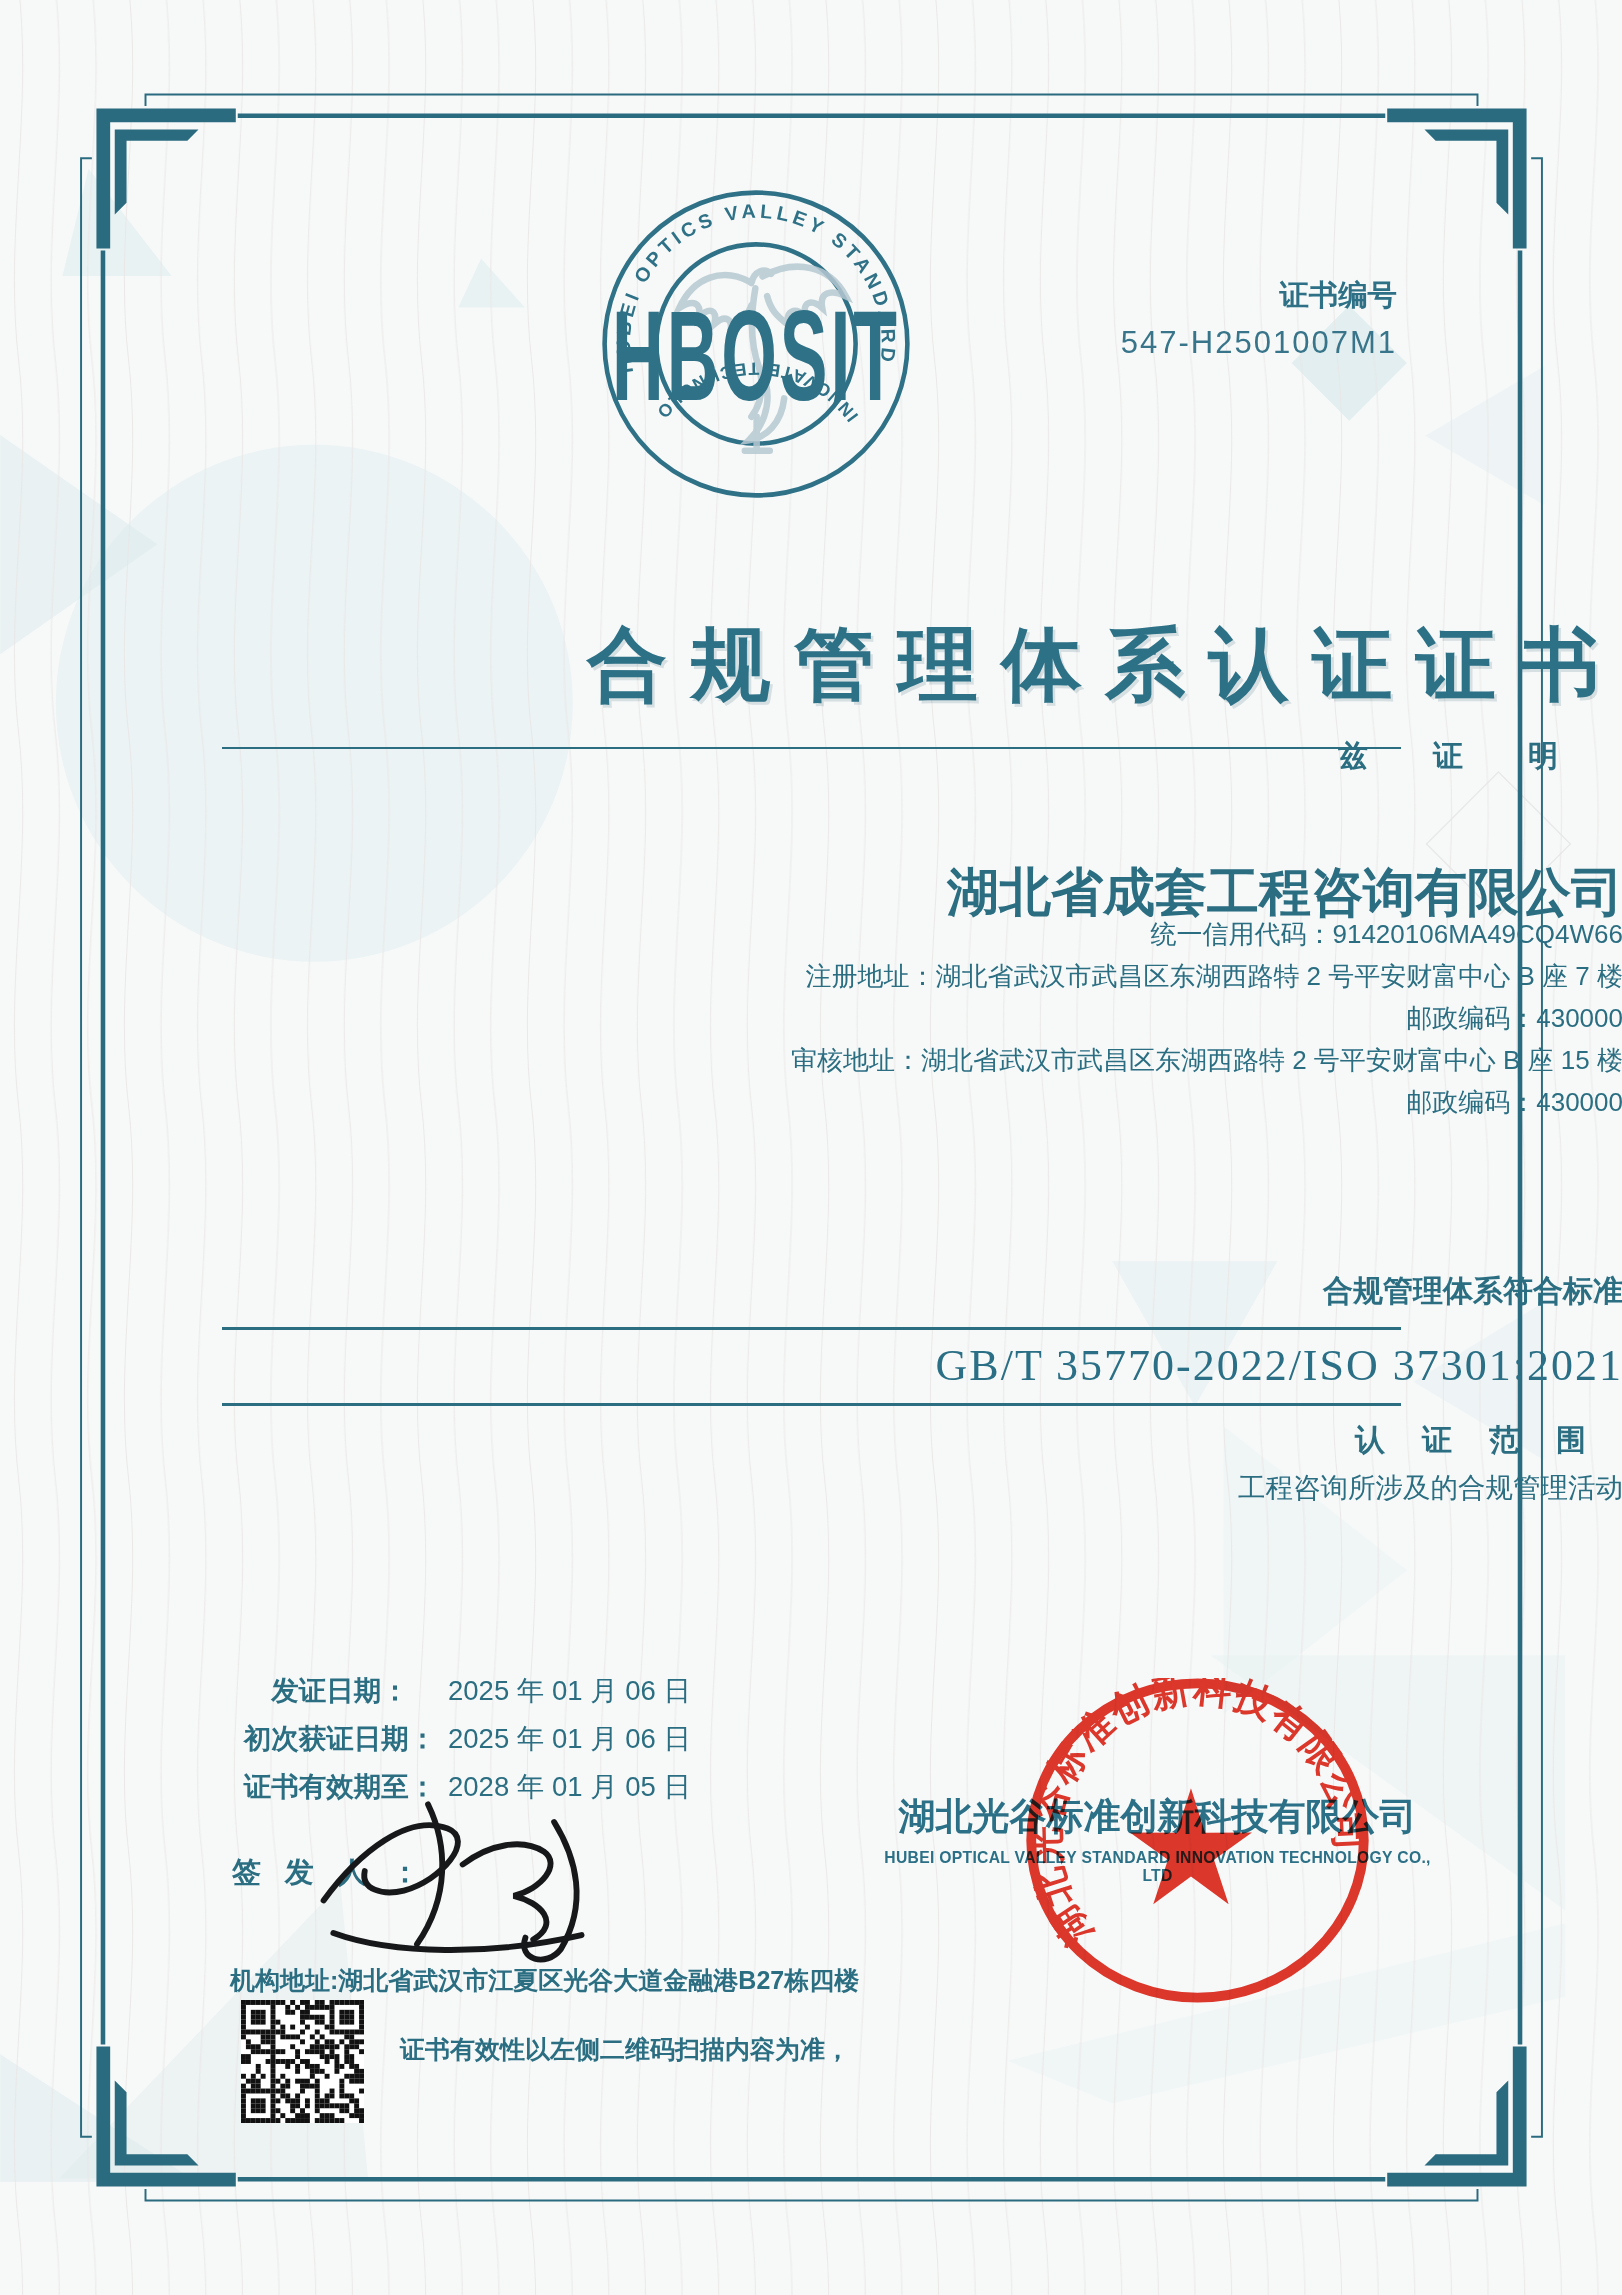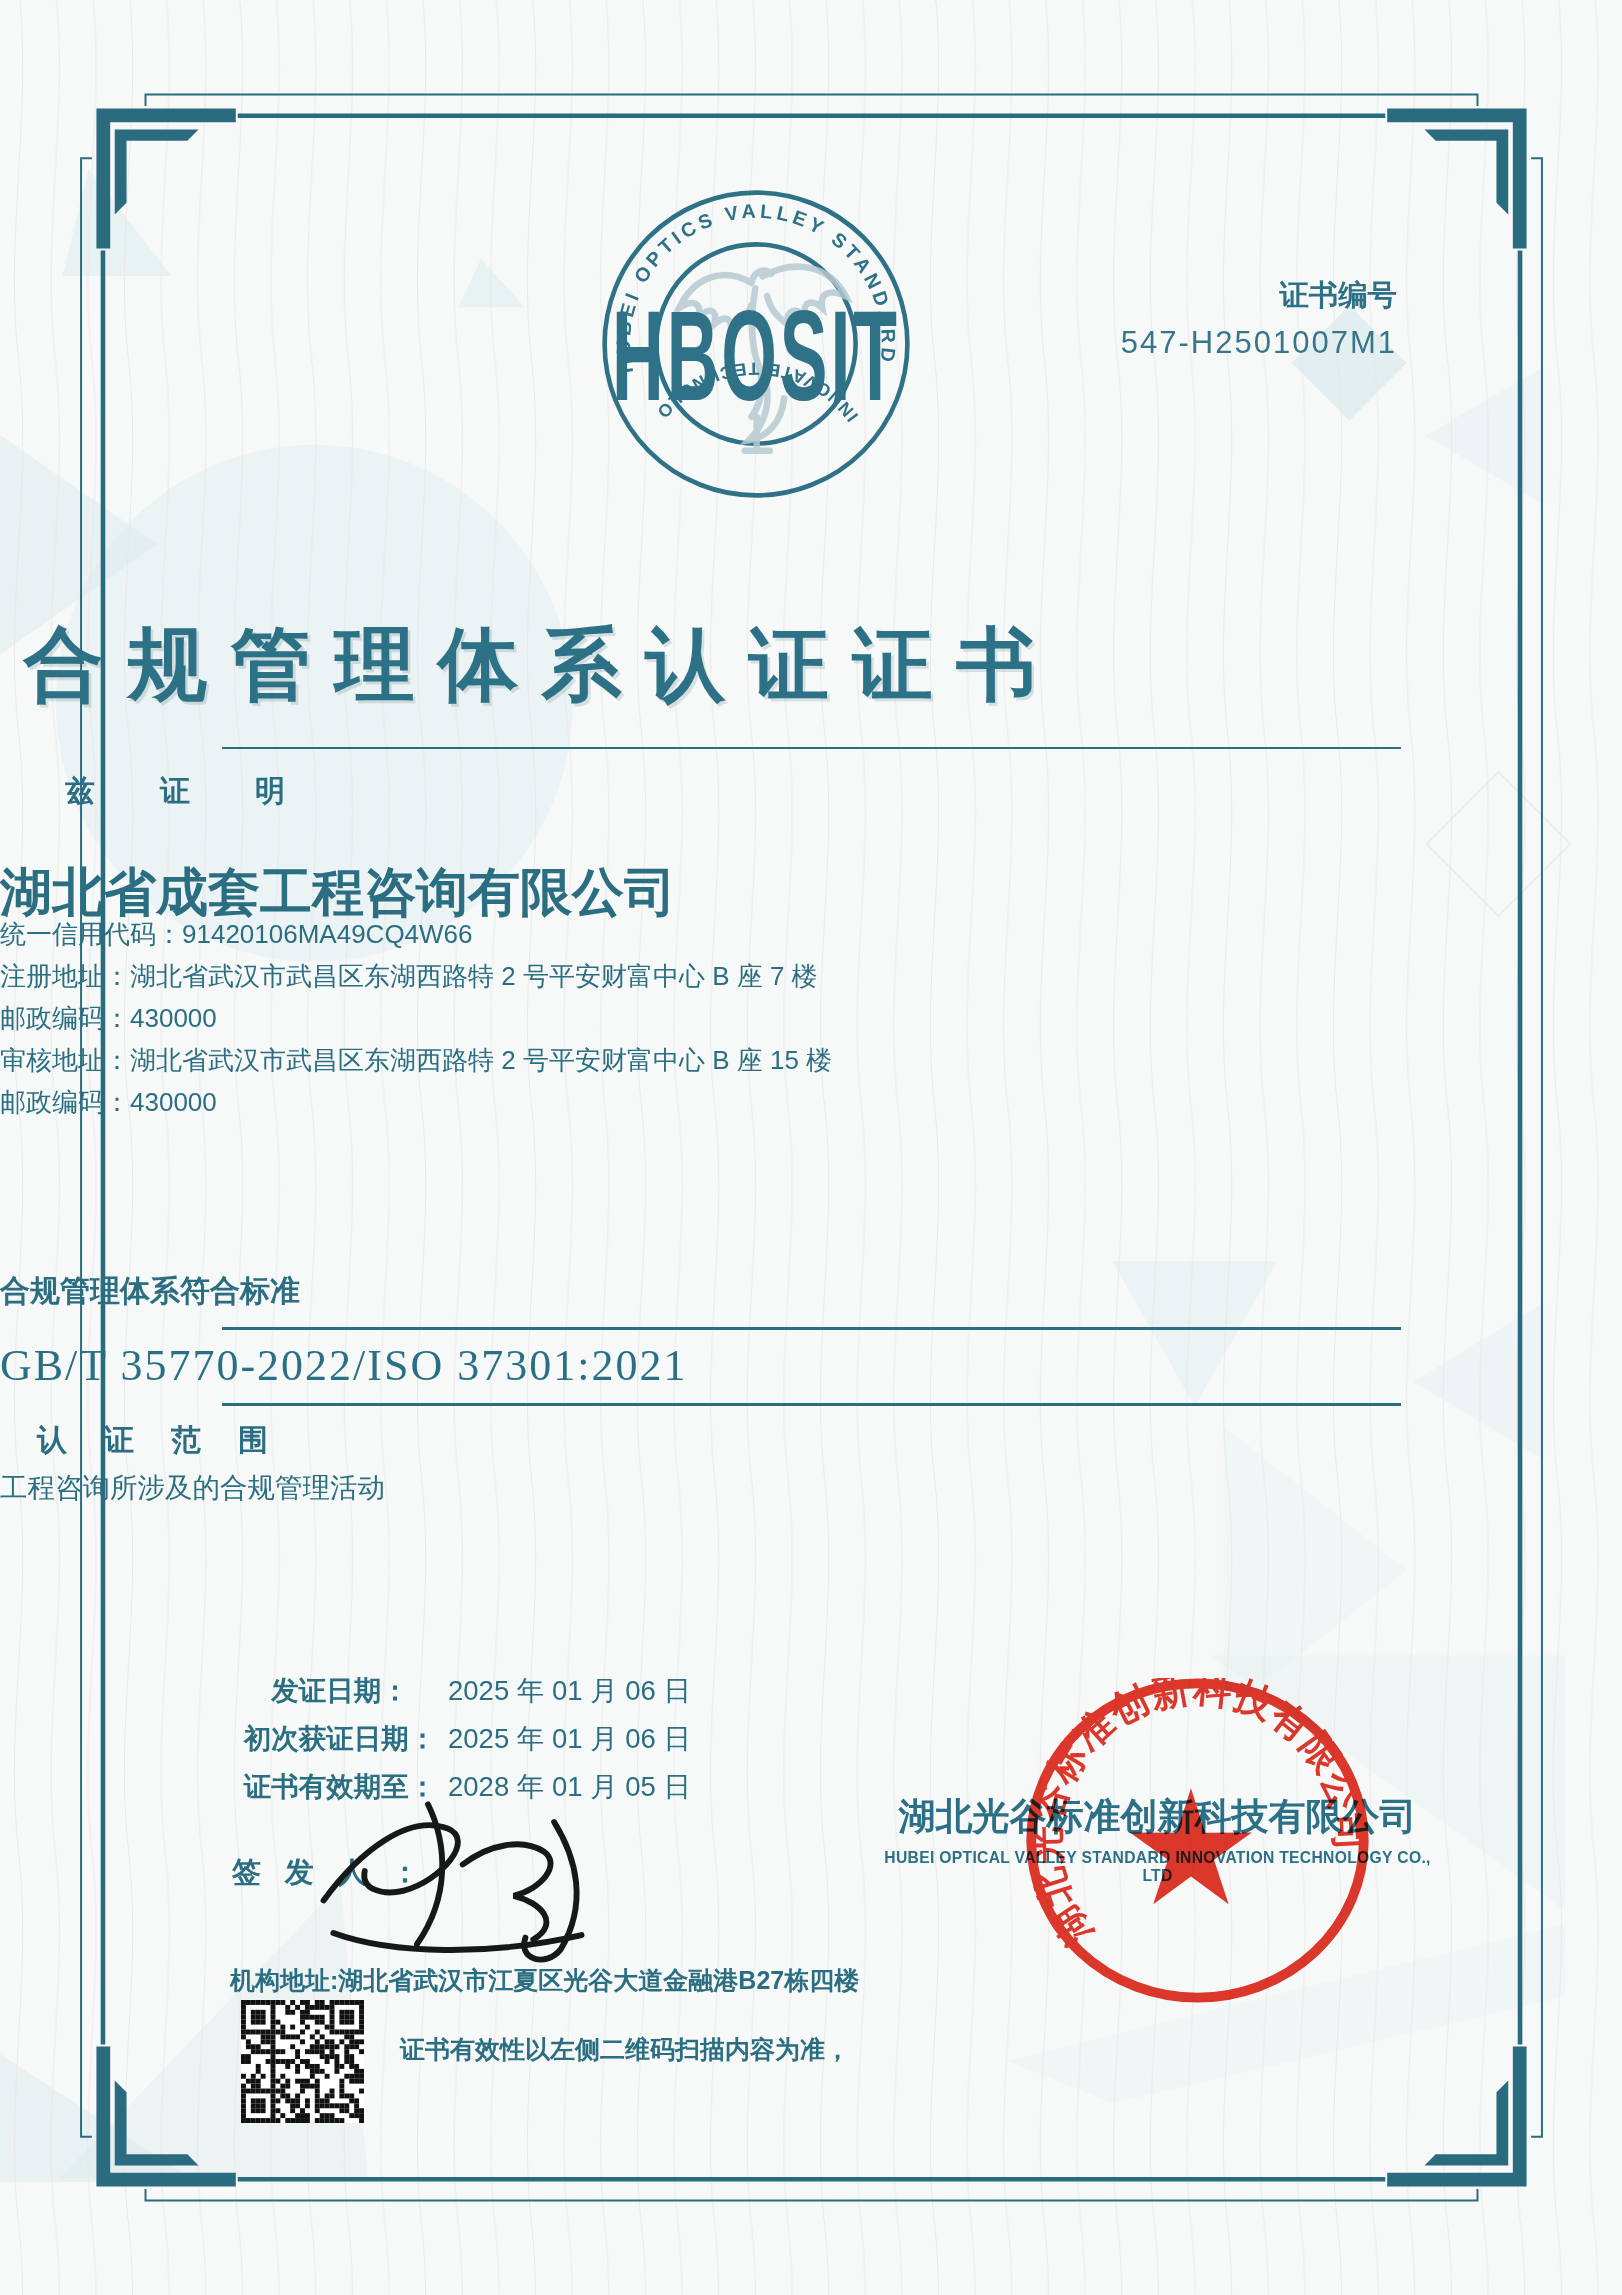--- a/index.html
+++ b/index.html
@@ -1,31 +1,31 @@
 <!DOCTYPE html>
 <html style="font-size:10.5px"><head>
 <meta charset="utf-8">
 <style>
   html,body{margin:0;padding:0;}
   body{font-family:"Liberation Sans","DejaVu Sans",sans-serif;background:#eee;}
   .page{position:relative;width:1623px;height:2295px;background:#f7f9f9;overflow:hidden;}
   .bg,.frame{position:absolute;left:0;top:0;width:100%;height:100%;pointer-events:none;}
   .abs{position:absolute;}
   .teal{color:#2b6e82;}
-  .center{left:0;right:0;text-align:left;}
+  .center{left:0;right:0;text-align:right;}
 
   .certno{right:226px;top:276px;text-align:right;color:#2e7086;}
   .certno .lbl{font-size:29.4px;font-weight:bold;}
   .certno .num{font-size:31px;margin-top:9.2px;letter-spacing:2px;color:#38758a;font-weight:normal;}
 
   .title{top:612px;font-size:80px;font-weight:bold;color:#2d7186;letter-spacing:23.6px;text-indent:23.6px;
          text-shadow:2.6px 3.3px 0 rgba(42,86,100,.16);}
   .rule{position:absolute;left:222px;right:222px;height:2px;background:#2b6e82;}
   .rule2{height:2.6px;}
-  .certify{top:771px;font-size:30px;letter-spacing:65px;text-indent:65px;font-weight:bold;}
+  .certify{top:736px;font-size:30px;letter-spacing:65px;text-indent:65px;font-weight:bold;}
   .company{top:836px;font-size:52px;font-weight:bold;margin-top:22px;}
   .infolines{top:913px;font-size:26px;line-height:42px;}
   .std-head{top:1271px;font-size:30px;font-weight:bold;}
   .gbt{top:1340px;font-size:44px;font-family:"Liberation Serif","DejaVu Serif",serif;letter-spacing:2px;color:#2a6f85;}
   .scope-head{top:1420px;font-size:30px;letter-spacing:37px;text-indent:37px;font-weight:bold;}
   .scope-text{top:1470px;font-size:27.5px;}
 
   .dates{left:232px;top:1667px;font-size:27.5px;}
   .dates .row{display:flex;height:48px;align-items:center;text-align:center;}
   .dates .dl{font-weight:bold;width:216px;}

